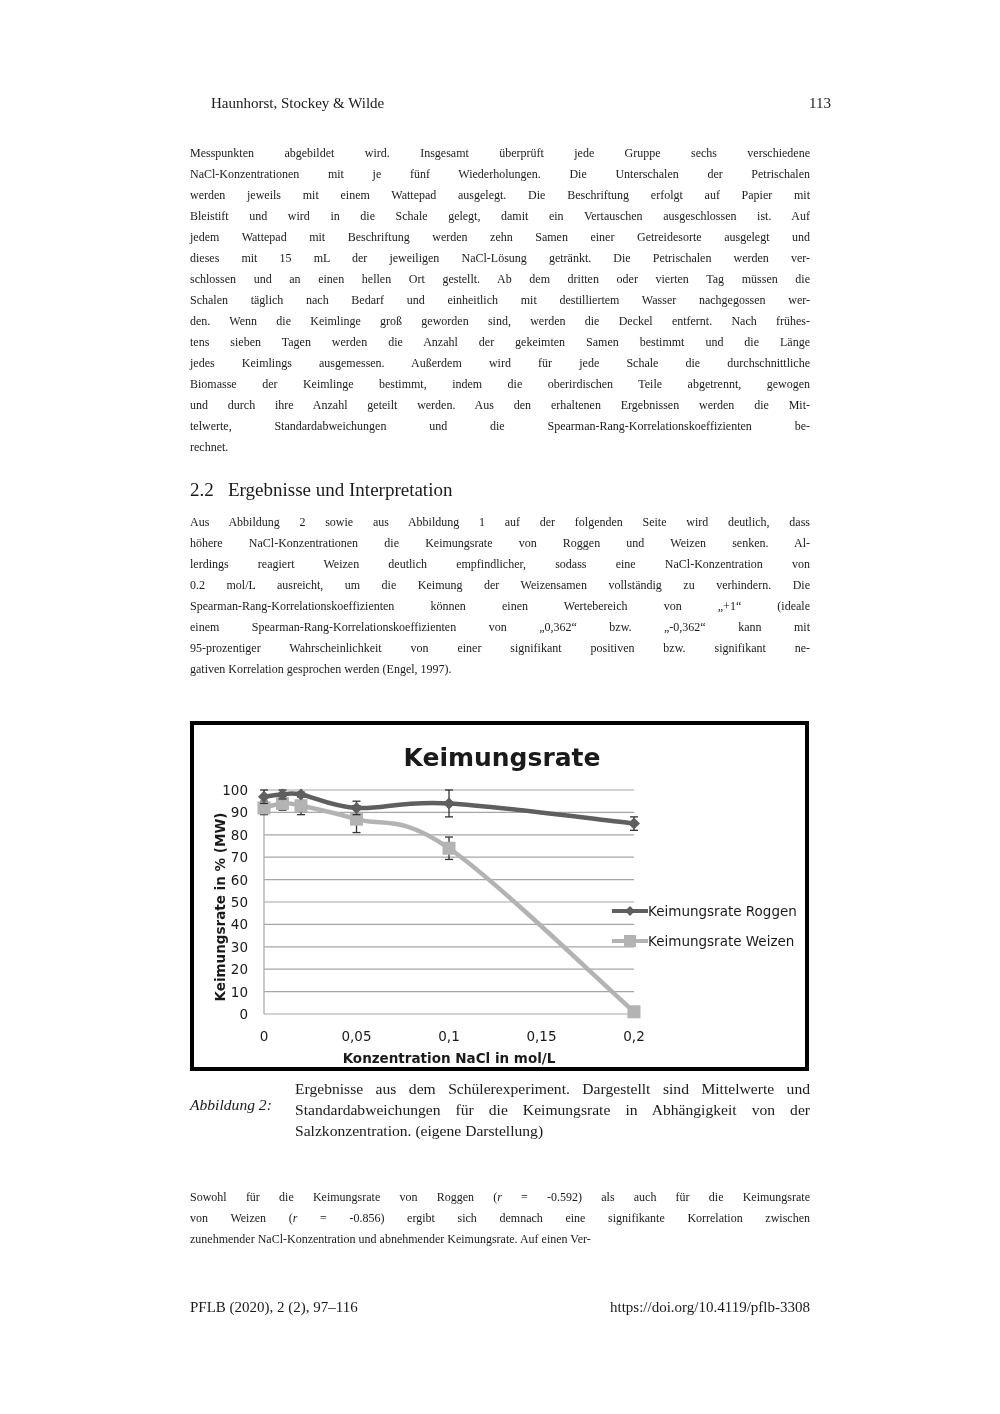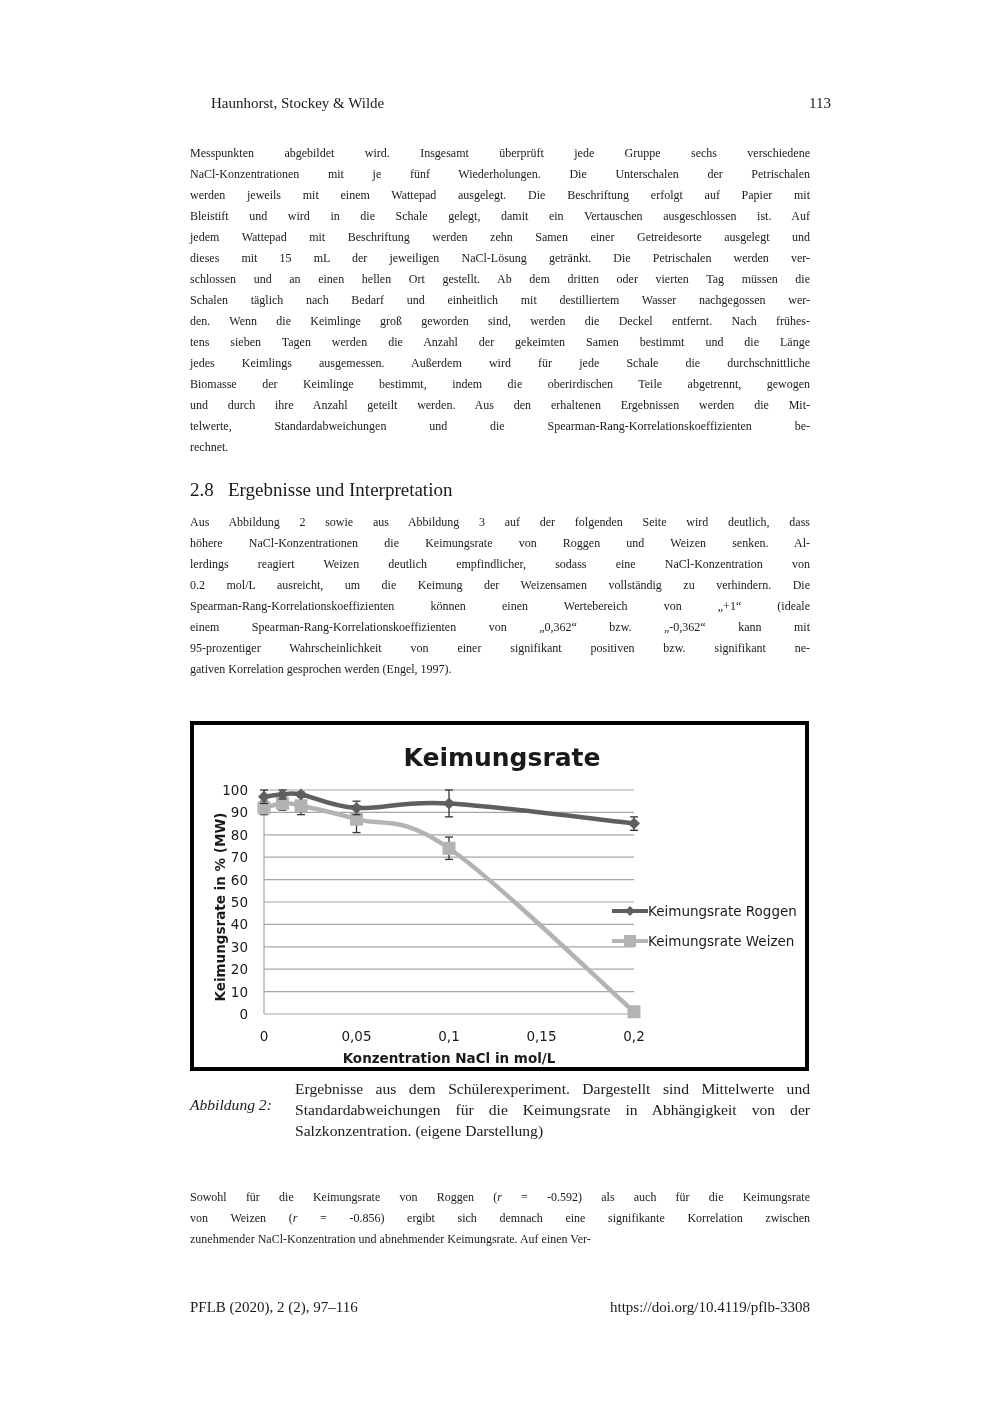--- a/index.html
+++ b/index.html
@@ -42,25 +42,25 @@
     <span class="line">den. Wenn die Keimlinge groß geworden sind, werden die Deckel entfernt. Nach frühes-</span>
     <span class="line">tens sieben Tagen werden die Anzahl der gekeimten Samen bestimmt und die Länge</span>
     <span class="line">jedes Keimlings ausgemessen. Außerdem wird für jede Schale die durchschnittliche</span>
     <span class="line">Biomasse der Keimlinge bestimmt, indem die oberirdischen Teile abgetrennt, gewogen</span>
     <span class="line">und durch ihre Anzahl geteilt werden. Aus den erhaltenen Ergebnissen werden die Mit-</span>
     <span class="line">telwerte, Standardabweichungen und die Spearman-Rang-Korrelationskoeffizienten be-</span>
     <span class="line last">rechnet.</span>
   </div>
 
 <h2 class="section-heading">
-  <span class="num">2.8</span><span>Ergebnisse und Interpretation</span>
+  <span class="num">2.2</span><span>Ergebnisse und Interpretation</span>
 </h2>
 
 <div class="body-text p2" id="p2">
-    <span class="line">Aus Abbildung 2 sowie aus Abbildung 3 auf der folgenden Seite wird deutlich, dass</span>
+    <span class="line">Aus Abbildung 2 sowie aus Abbildung 1 auf der folgenden Seite wird deutlich, dass</span>
     <span class="line">höhere NaCl-Konzentrationen die Keimungsrate von Roggen und Weizen senken. Al-</span>
     <span class="line">lerdings reagiert Weizen deutlich empfindlicher, sodass eine NaCl-Konzentration von</span>
     <span class="line">0.2 mol/L ausreicht, um die Keimung der Weizensamen vollständig zu verhindern. Die</span>
     <span class="line">Spearman-Rang-Korrelationskoeffizienten können einen Wertebereich von „+1“ (ideale</span>
     <span class="line">einem Spearman-Rang-Korrelationskoeffizienten von „0,362“ bzw. „-0,362“ kann mit</span>
     <span class="line">95-prozentiger Wahrscheinlichkeit von einer signifikant positiven bzw. signifikant ne-</span>
     <span class="line last">gativen Korrelation gesprochen werden (Engel, 1997).</span>
   </div>
 
 <div class="figure">

